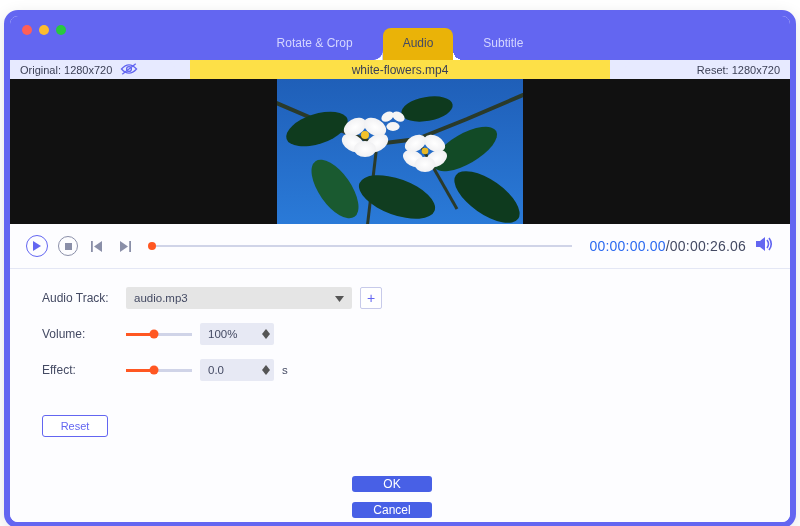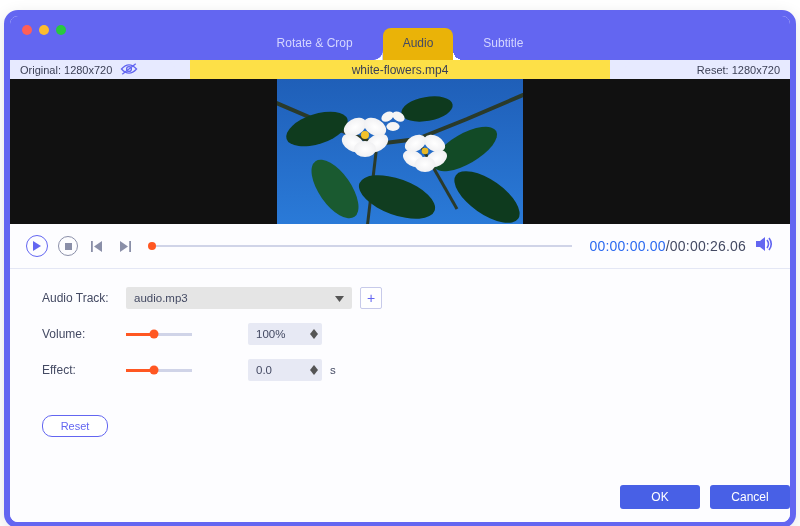--- a/index.html
+++ b/index.html
@@ -306,53 +306,53 @@
   .spinner {
     width: 62px;
     height: 22px;
     background: #e7e9f4;
     border-radius: 2px;
     display:flex;
     align-items:center;
     padding: 0 4px 0 8px;
     font-size: 11.5px;
     gap:4px;
-    margin-left:48px;
   }
   .spinner .val { flex:1; }
   .spinner .arrows {
     display:flex;
     flex-direction:column;
     line-height: 0;
     color: #555;
     font-size: 8px;
     cursor:pointer;
   }
   .unit { font-size: 11.5px; color: var(--gray-text); }
   .reset-btn {
     margin-top: 20px;
     width: 66px;
     height: 22px;
     border: 1px solid var(--purple);
     color: var(--purple);
     background: #fff;
-    border-radius: 10px;
+    border-radius: 3px;
     font-size: 11px;
     cursor:pointer;
   }
 
   
   .footer {
     height: 42px;
     background: var(--panel-bg);
     display:flex;
     justify-content:flex-end;
     align-items:center;
     gap: 10px;
-    padding: 0 0 4px 0;
+    padding: 0 16px 4px 0;
+    flex-direction: column;
   }
   .footer button {
     width: 80px;
     height: 24px;
     background: var(--blue-button);
     color: #fff;
     border: none;
     border-radius: 3px;
     font-size: 12px;
     cursor:pointer;

